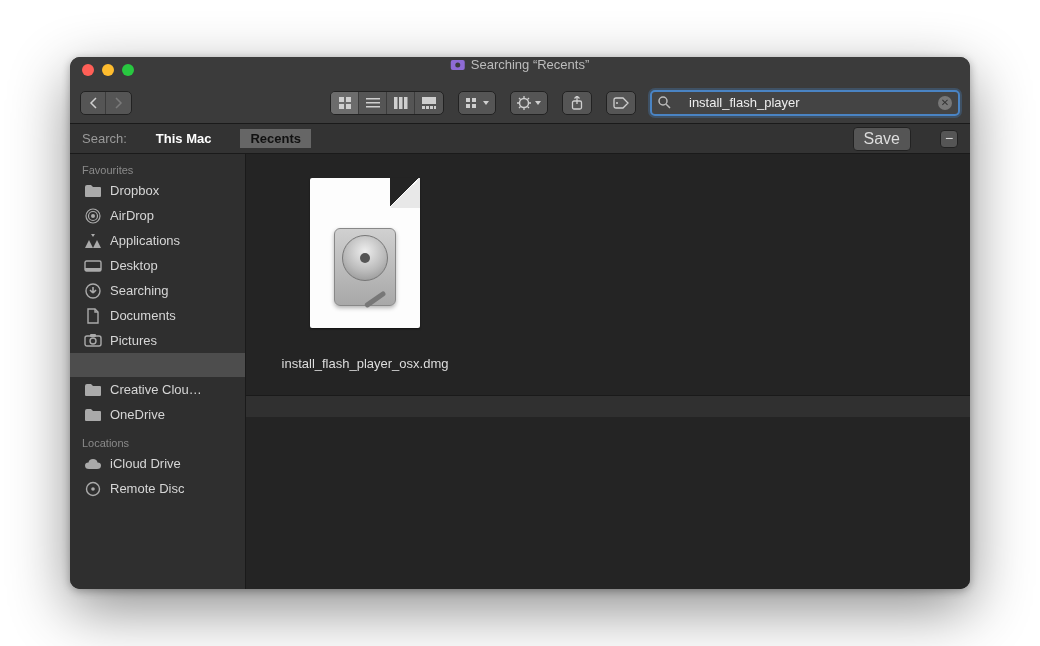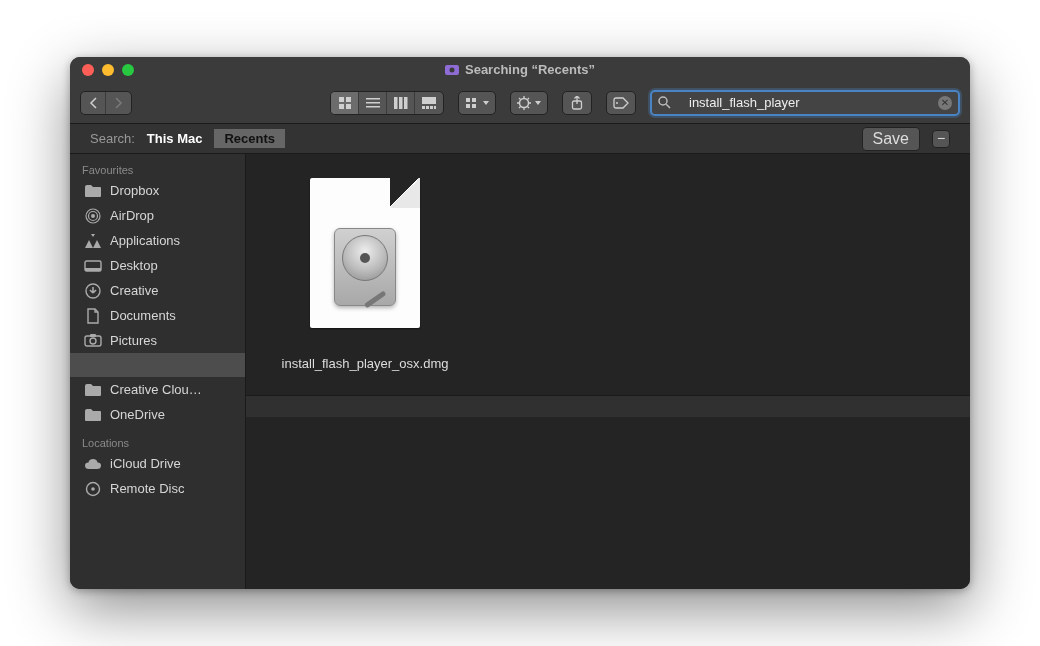--- a/index.html
+++ b/index.html
@@ -23,24 +23,22 @@
     overflow: hidden;
     display: flex;
     flex-direction: column;
     position: relative;
   }
   
   .titlebar {
     height: 25px;
     background: #3b3b3b;
     display: flex;
-    align-items: center;
     position: relative;
     flex-shrink: 0;
-    font-weight: bold;
   }
   .traffic-lights {
     display: flex;
     gap: 8px;
     padding-left: 12px;
     align-items: center;
   }
   .tl {
     width: 12px; height: 12px; border-radius: 50%;
   }
@@ -156,22 +154,22 @@
     text-align: center;
     cursor: pointer;
   }
   
   .scopebar {
     height: 30px;
     background: #333333;
     border-bottom: 1px solid #1a1a1a;
     display: flex;
     align-items: center;
-    padding: 0 20px;
-    gap: 12px;
+    padding: 0 12px;
+    gap: 29px;
     flex-shrink: 0;
     color: #bbb;
   }
   .scope-label { color: #999; }
   .scope-opt { font-weight: 600; color: #fff; cursor: pointer; }
   .scope-pill {
     background: #666;
     color: #111;
     border-radius: 0;
     padding: 2px 10px;
@@ -509,21 +507,21 @@
               </span>
               <span class="label">Desktop</span>
             </div>
             <div class="sidebar-item">
               <span class="sb-icon">
                 <svg width="16" height="16" viewBox="0 0 16 16">
                   <circle cx="8" cy="8" r="7" fill="none" stroke="#aaa" stroke-width="1.4"></circle>
                   <path d="M8 4 L8 10 M8 10 L5 7 M8 10 L11 7" stroke="#aaa" stroke-width="1.6" fill="none"></path>
                 </svg>
               </span>
-              <span class="label">Creative</span>
+              <span class="label">Searching</span>
             </div>
             <div class="sidebar-item">
               <span class="sb-icon">
                 <svg width="14" height="16" viewBox="0 0 14 16">
                   <path d="M2 1 L9 1 L12 4 L12 15 L2 15 Z" fill="none" stroke="#aaa" stroke-width="1.4"></path>
                   <path d="M9 1 L9 4 L12 4" fill="none" stroke="#aaa" stroke-width="1.4"></path>
                 </svg>
               </span>
               <span class="label">Documents</span>
             </div>

